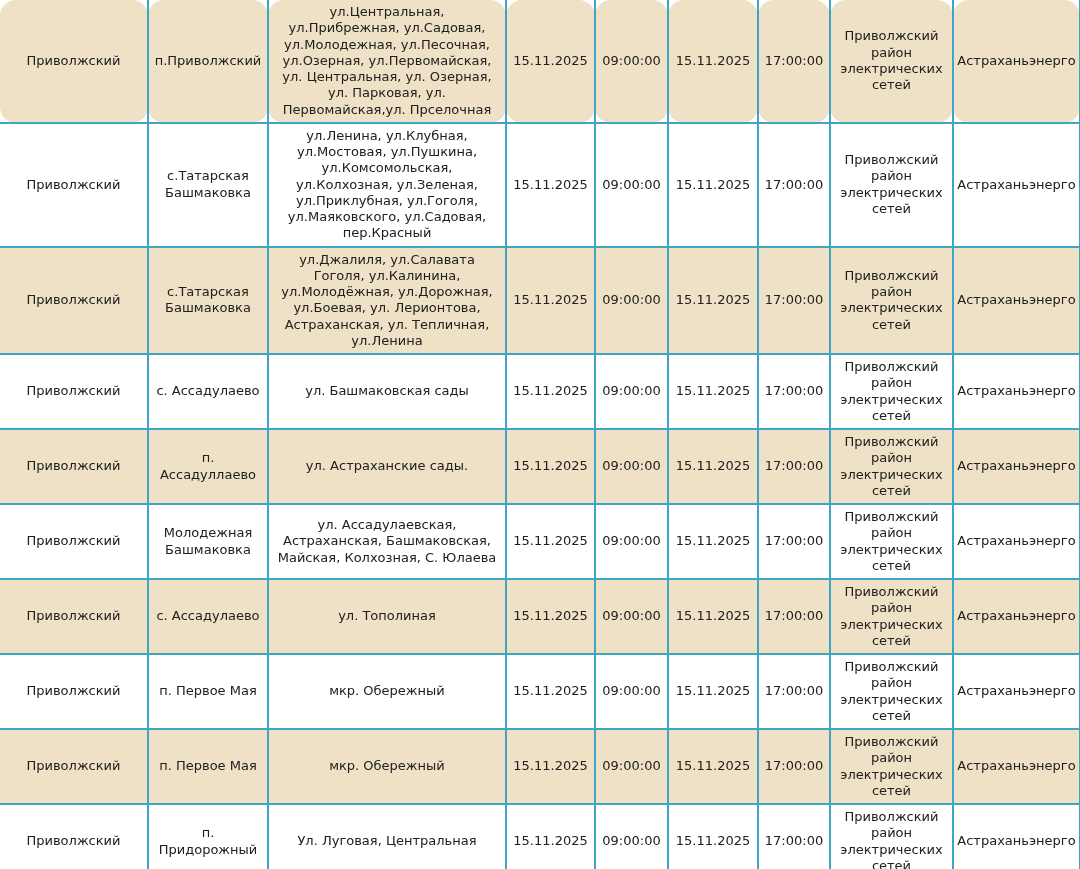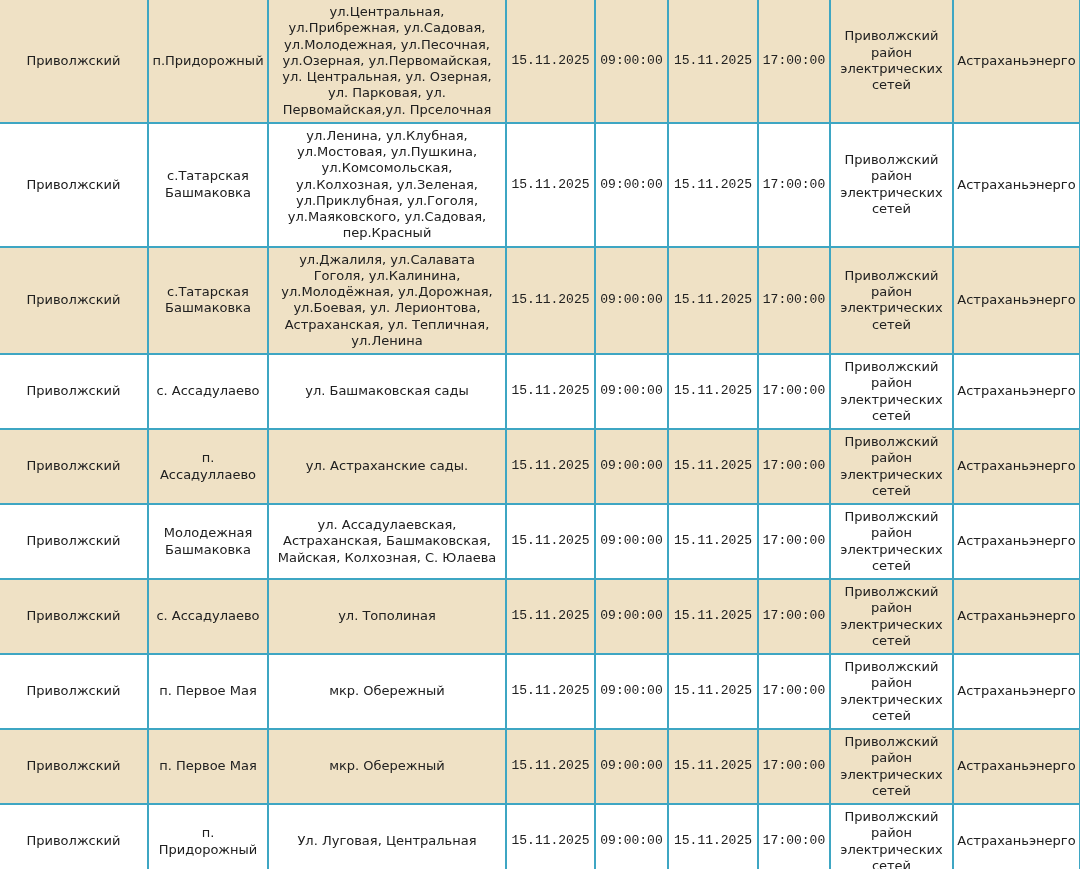--- a/index.html
+++ b/index.html
@@ -24,45 +24,45 @@
     border:2px solid var(--border);
     text-align:center;
     vertical-align:middle;
     font-size:13px;
     line-height:1.25;
     padding:4px 3px;
     word-wrap:break-word;
   }
   
   tr td:first-child{border-left:0;}
-  tr:first-child td{border-top:0;}
+  tr:first-child td{border-top:0;border-radius:16px;}
   tbody tr:nth-child(odd) td{background:var(--shade);}
   tbody tr:nth-child(even) td{background:#ffffff;}
-  td.nowrap{white-space:nowrap;font-family:Liberation Mono, monospace;}
+  td.nowrap{white-space:nowrap;}
 </style>
 </head>
 <body>
 
 <div class="page">
   <table>
     <colgroup>
       <col style="width:148px">
       <col style="width:120px">
       <col style="width:238px">
       <col style="width:89px">
       <col style="width:73px">
       <col style="width:90px">
       <col style="width:72px">
       <col style="width:123px">
       <col style="width:127px">
     </colgroup>
     <tbody id="rows">
         <tr>
     <td>Приволжский</td>
-    <td>п.Придорожный</td>
+    <td>п.Приволжский</td>
     <td>ул.Центральная, ул.Прибрежная, ул.Садовая, ул.Молодежная, ул.Песочная, ул.Озерная, ул.Первомайская, ул. Центральная, ул. Озерная, ул. Парковая, ул. Первомайская,ул. Прселочная</td>
     <td class="nowrap">15.11.2025</td>
     <td class="nowrap">09:00:00</td>
     <td class="nowrap">15.11.2025</td>
     <td class="nowrap">17:00:00</td>
     <td>Приволжский район электрических сетей</td>
     <td>Астраханьэнерго</td>
   </tr>
         <tr>
     <td>Приволжский</td>

